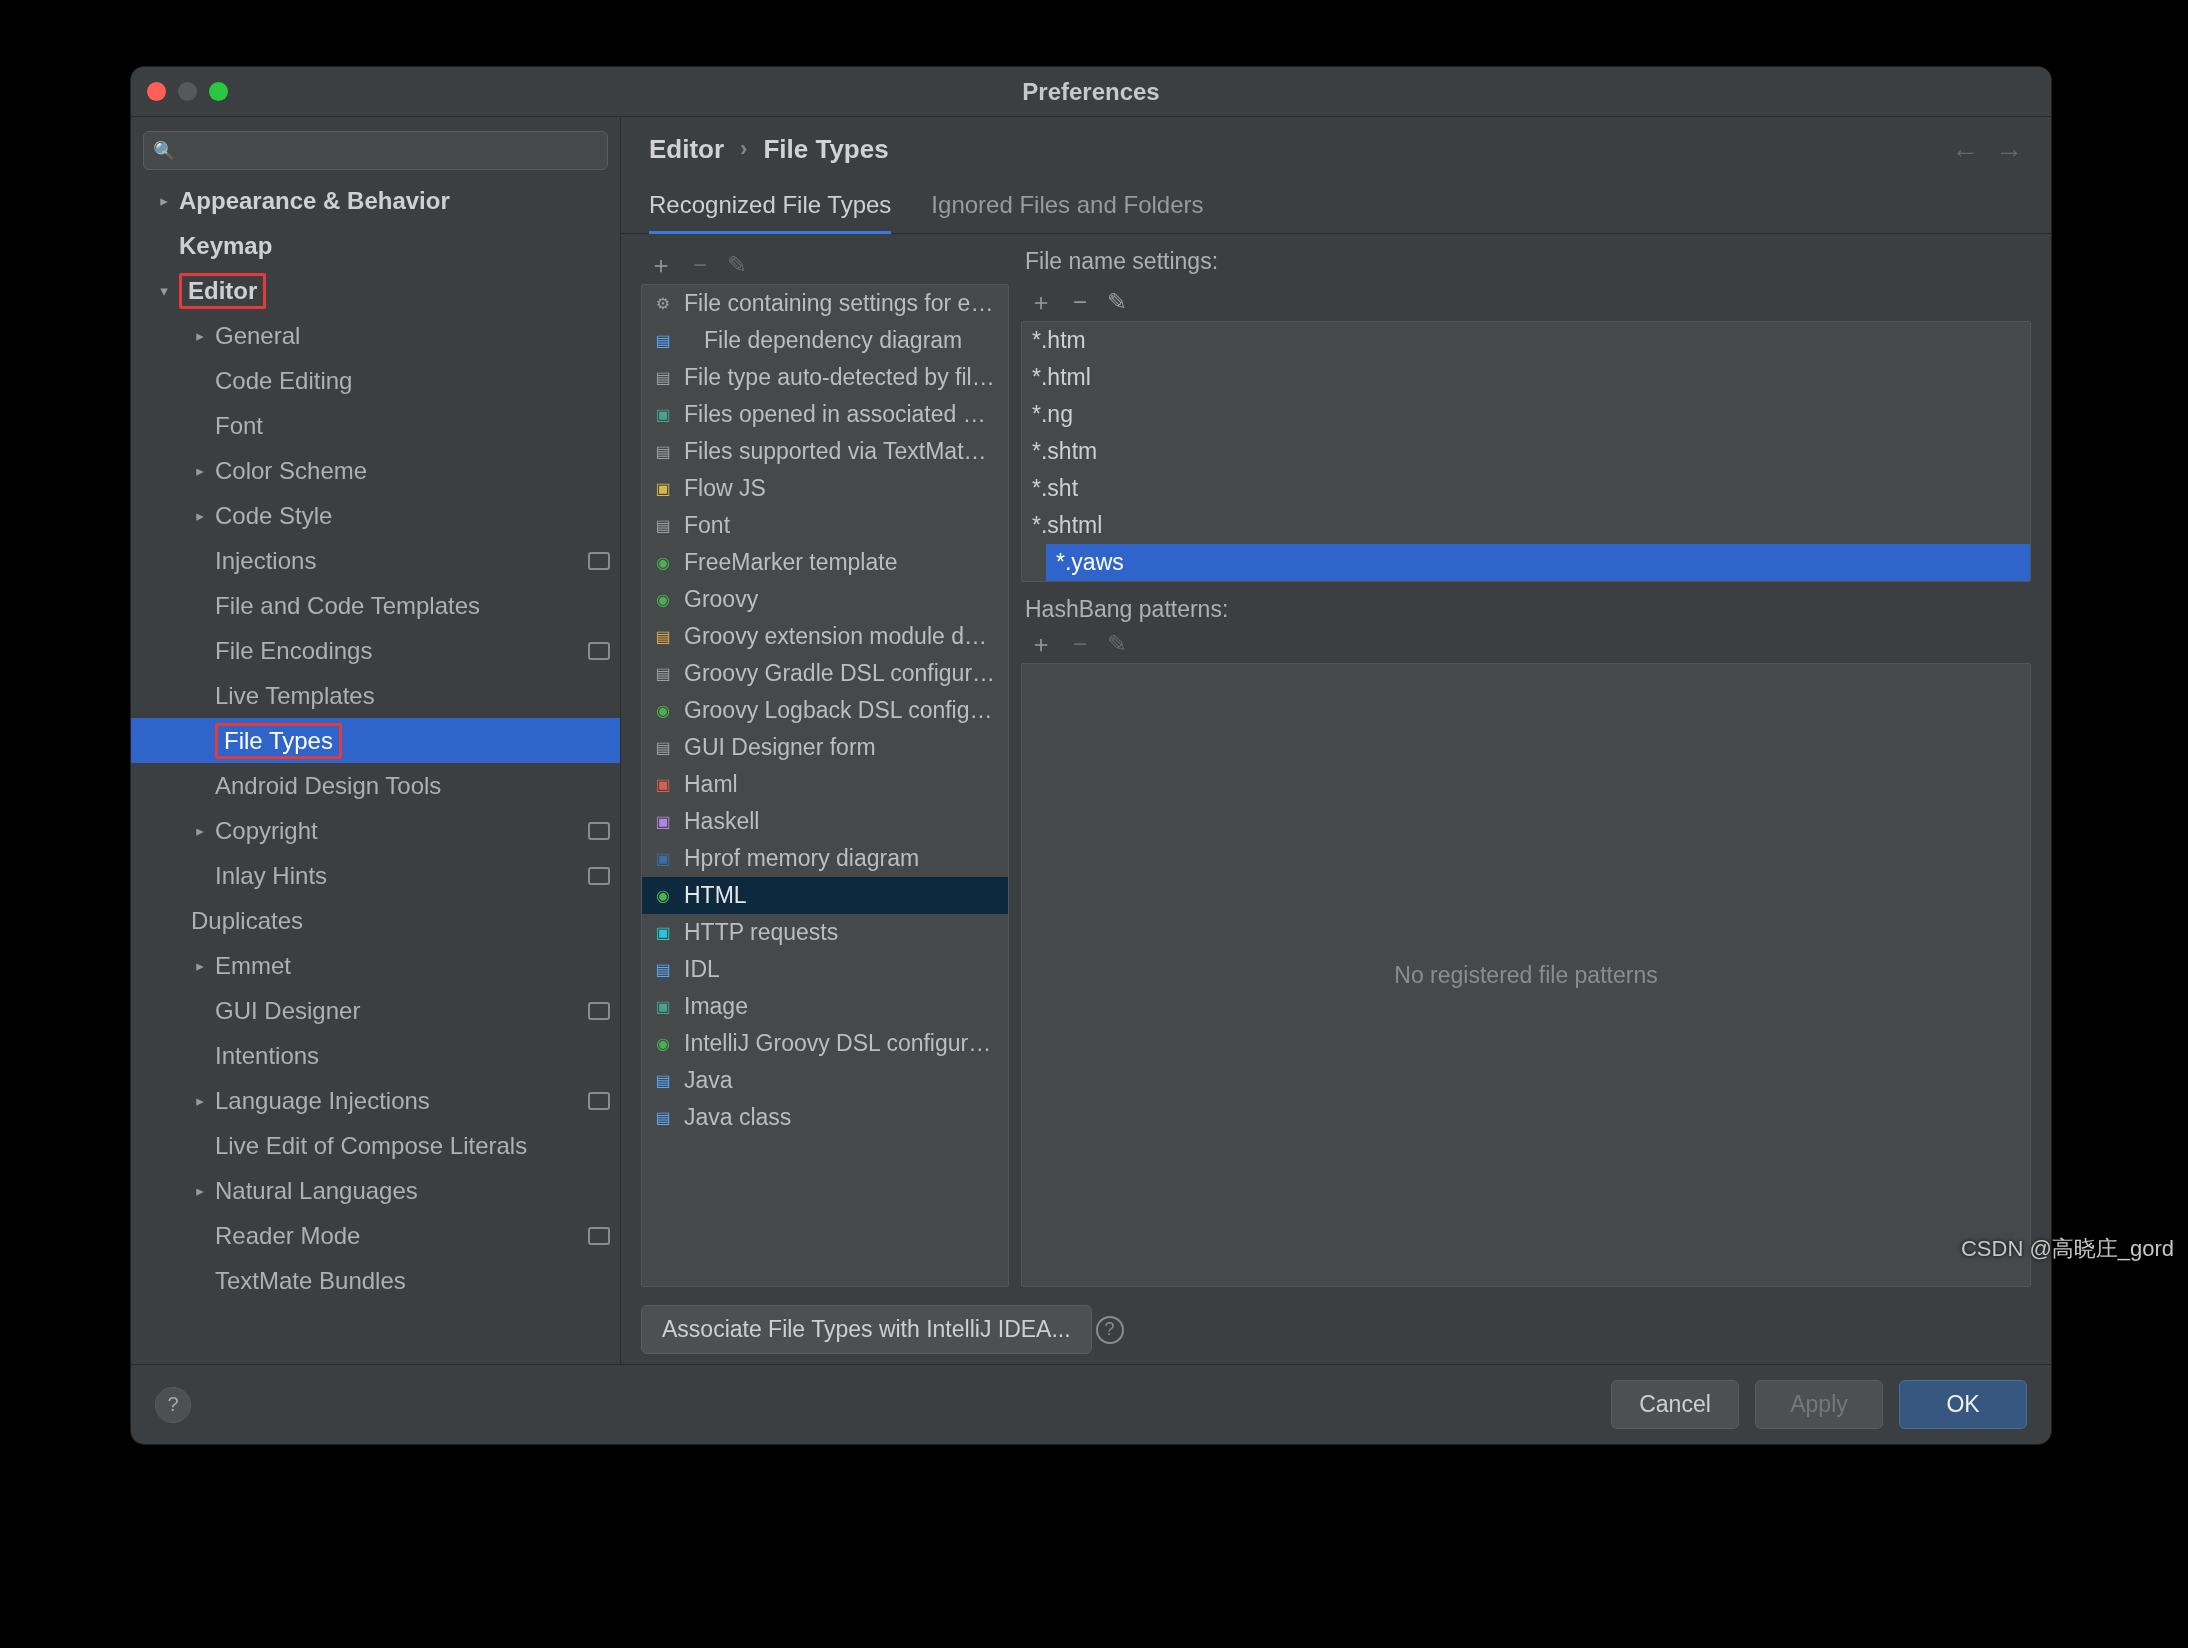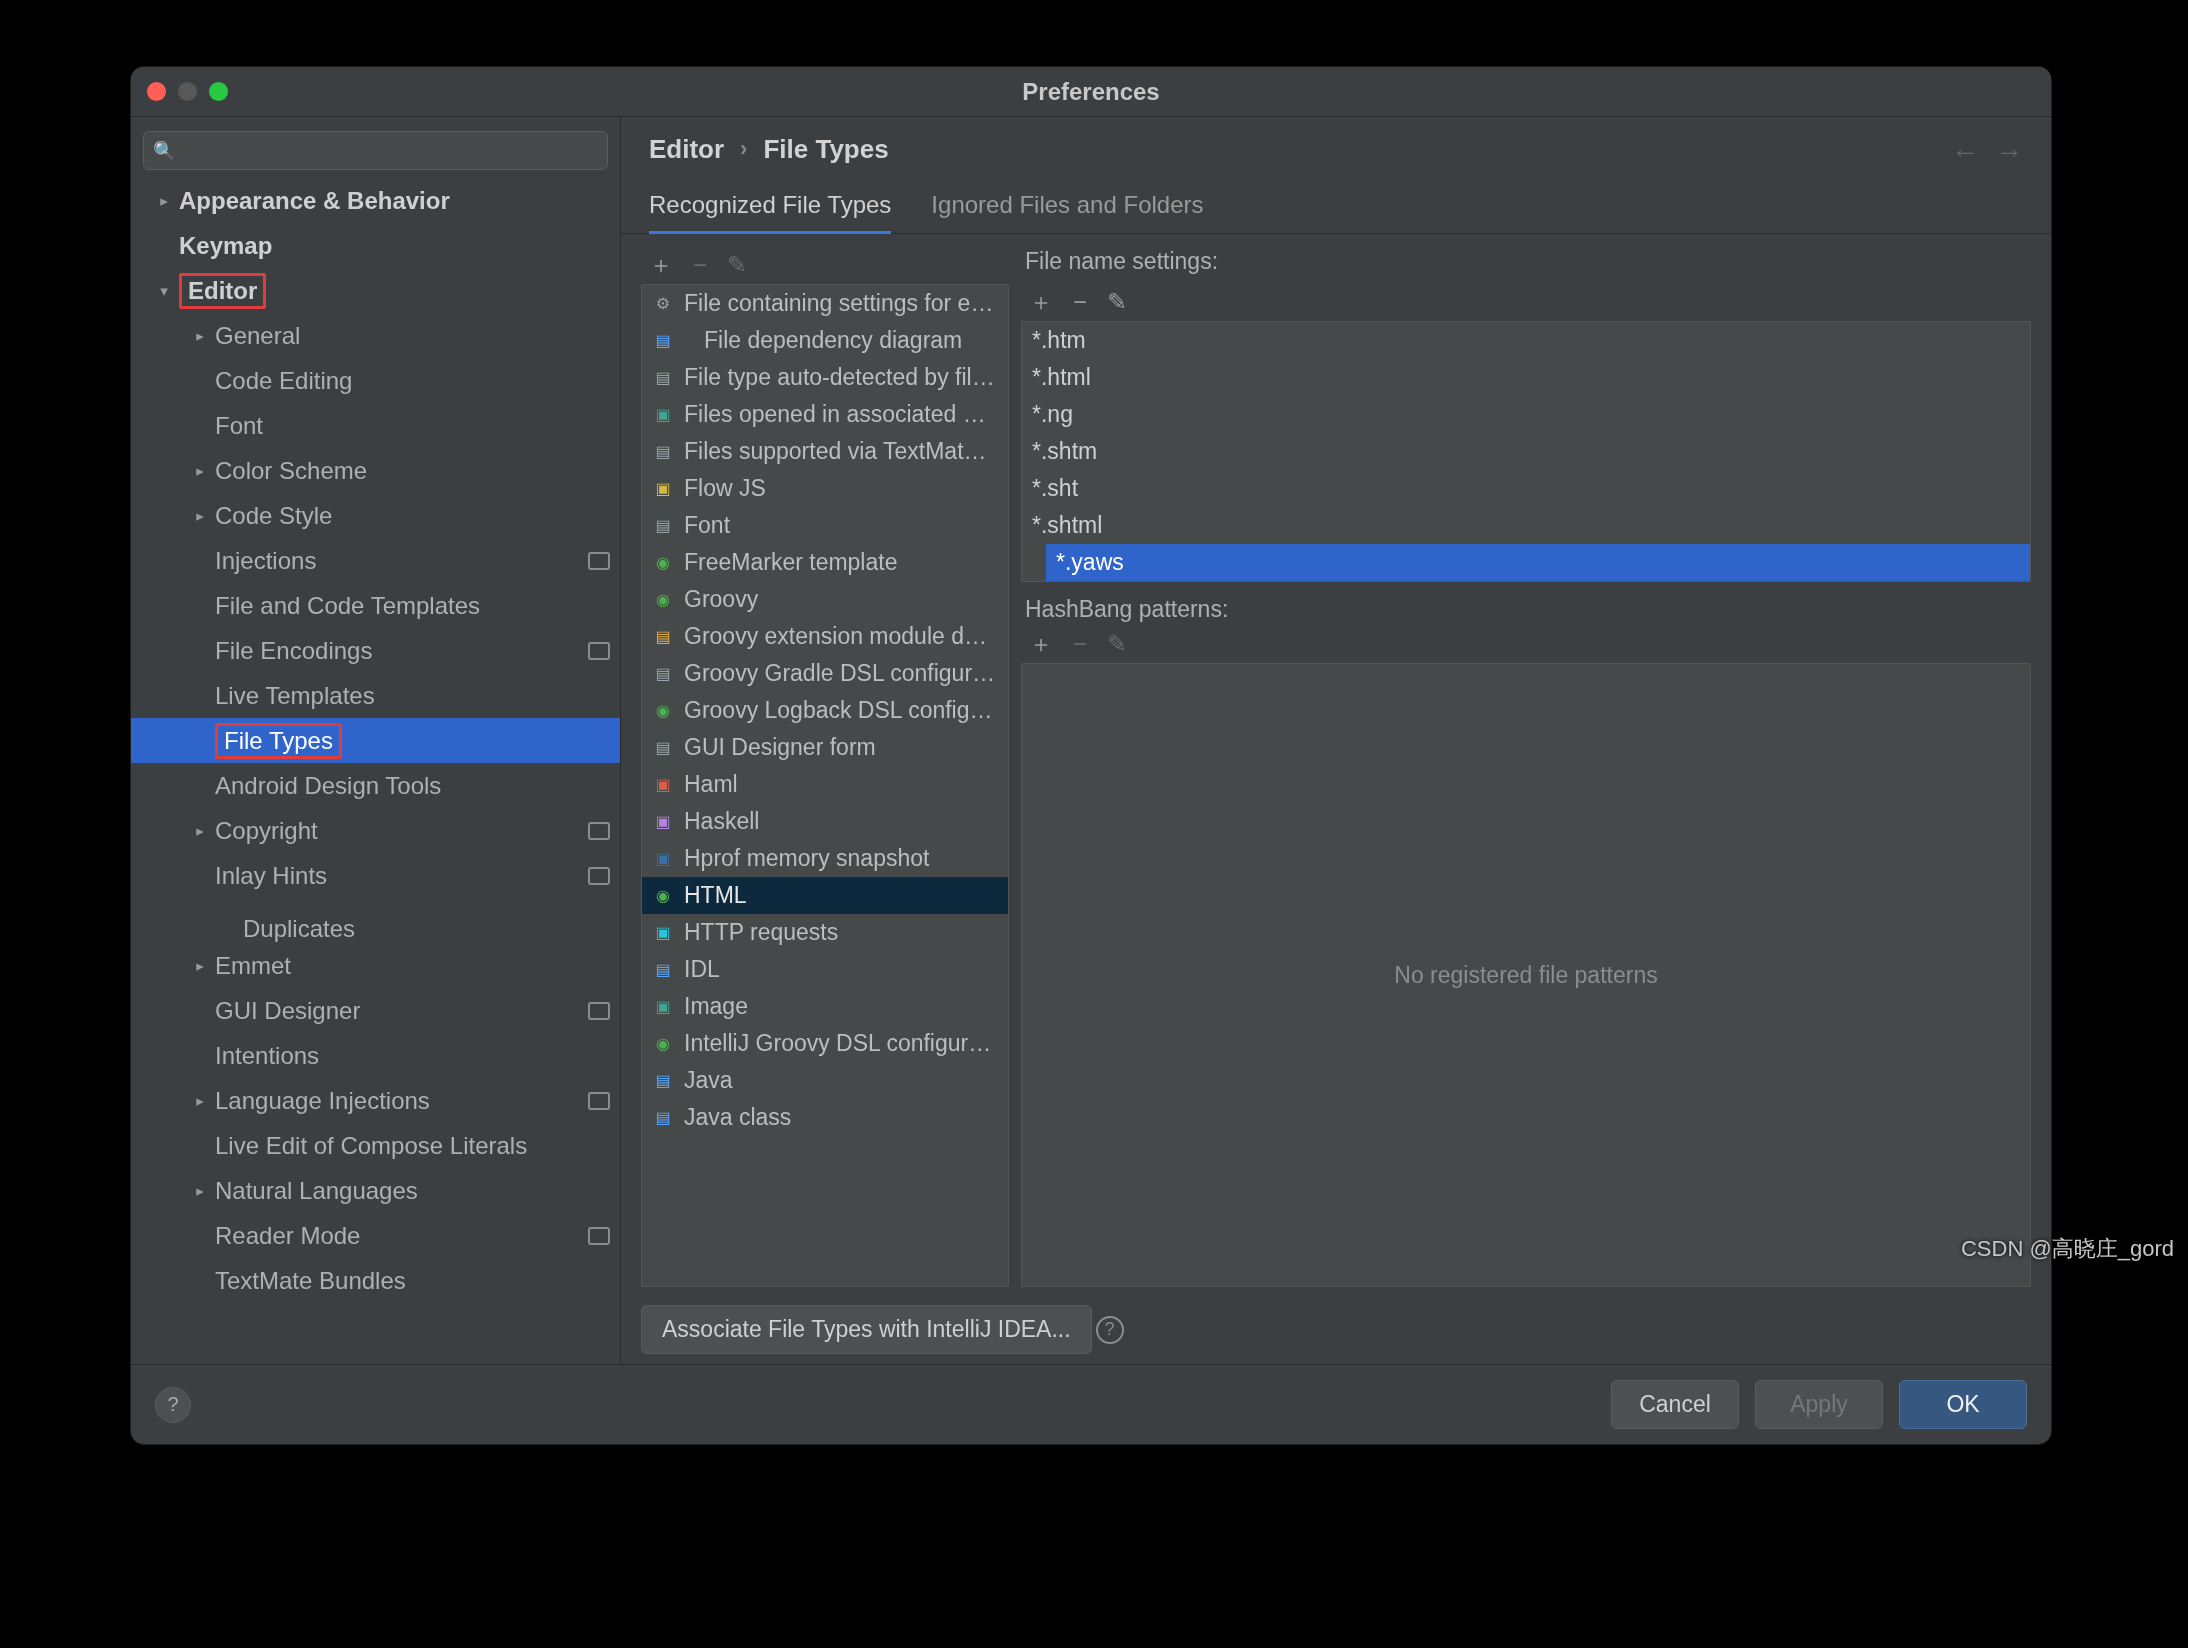--- a/index.html
+++ b/index.html
@@ -146,21 +146,21 @@
             </div>
             <div class="row" style="padding-left: 60px;">
               <span class="caret">▸</span>
               <span class="lbl">Copyright</span>
               <span class="badge"></span>
             </div>
             <div class="row" style="padding-left: 84px;">
               <span class="lbl">Inlay Hints</span>
               <span class="badge"></span>
             </div>
-            <div class="row" style="padding-left: 112px; align-items: flex-end;">
+            <div class="row" style="padding-left: 60px;">
               <span class="lbl">Duplicates</span>
             </div>
             <div class="row" style="padding-left: 60px;">
               <span class="caret">▸</span>
               <span class="lbl">Emmet</span>
             </div>
             <div class="row" style="padding-left: 84px;">
               <span class="lbl">GUI Designer</span>
               <span class="badge"></span>
             </div>
@@ -271,21 +271,21 @@
                 <div class="ft">
                   <span class="ficon ic-red">▣</span>
                   <span style="overflow: hidden; text-overflow: ellipsis;">Haml</span>
                 </div>
                 <div class="ft">
                   <span class="ficon ic-purple">▣</span>
                   <span style="overflow: hidden; text-overflow: ellipsis;">Haskell</span>
                 </div>
                 <div class="ft">
                   <span class="ficon ic-darkblue">▣</span>
-                  <span style="overflow: hidden; text-overflow: ellipsis;">Hprof memory snapshot</span>
+                  <span style="overflow: hidden; text-overflow: ellipsis;">Hprof memory diagram</span>
                 </div>
                 <div class="ft sel">
                   <span class="ficon ic-green">◉</span>
                   <span style="overflow: hidden; text-overflow: ellipsis;">HTML</span>
                 </div>
                 <div class="ft">
                   <span class="ficon ic-cyan">▣</span>
                   <span style="overflow: hidden; text-overflow: ellipsis;">HTTP requests</span>
                 </div>
                 <div class="ft">

